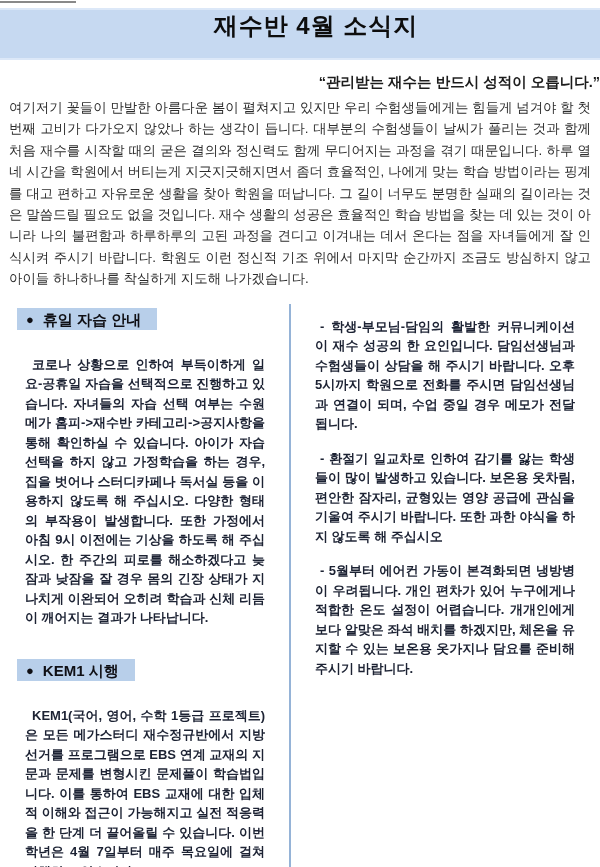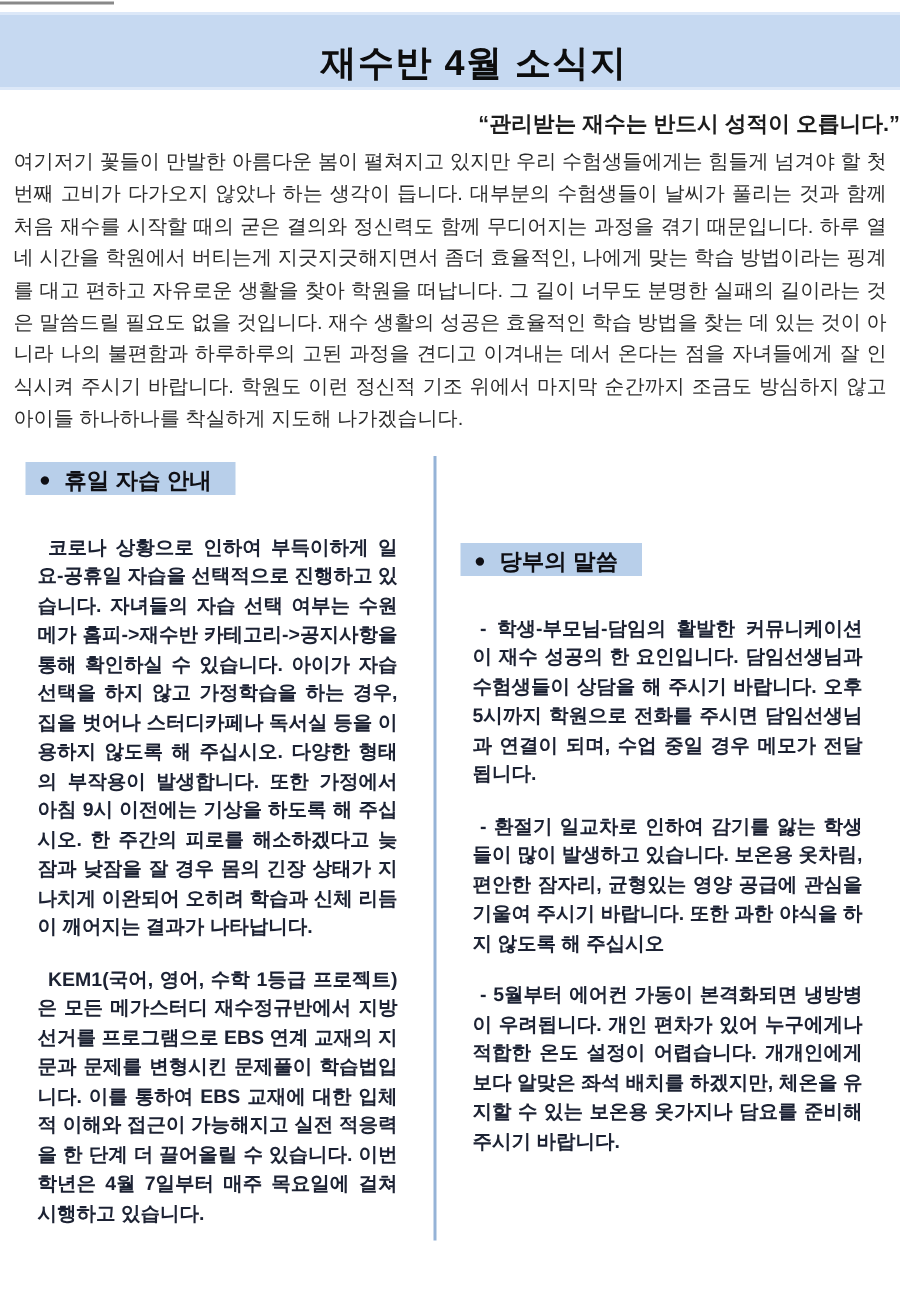--- a/index.html
+++ b/index.html
@@ -1,18 +1,18 @@
 <!DOCTYPE html>
 <html><head>
 <meta charset="utf-8">
 <style>
   html,body{margin:0;padding:0;background:#ffffff;}
   body{width:600px;height:867px;position:relative;font-family:"Liberation Sans","DejaVu Sans",sans-serif;color:#222;overflow:hidden;}
   .artifact{position:absolute;top:1px;left:0;width:76px;height:2px;background:#6b6b6b;opacity:.8;}
-  .band{margin-top:8px;height:48px;background:#c6d9f1;border-top:2px solid #dce8f8;border-bottom:2px solid #dce8f8;display:flex;align-items:flex-end;justify-content:center;padding-left:32px;}
+  .band{margin-top:8px;height:48px;background:#c6d9f1;border-top:2px solid #dce8f8;border-bottom:2px solid #dce8f8;display:flex;align-items:flex-start;justify-content:center;padding-left:32px;}
   .band h1{margin:0;font-size:24px;font-weight:bold;color:#0d0d0d;letter-spacing:1px;}
   .quote{text-align:right;font-weight:bold;font-size:14.5px;color:#1c1c1c;margin:13px 0 5px 0;}
   .intro{margin:0 9px;font-size:13.4px;line-height:21.4px;color:#2c2c2c;text-align:justify;word-break:break-all;}
   .intro .greet{display:block;}
   .cols{display:flex;margin:12px 10px 0 10px;align-items:stretch;}
   .col{min-width:0;}
   .col.left{width:270px;}
   .col.right{flex:1;}
   .divider{width:2px;background:#95b3d7;margin:2px 9px 6px 9px;}
   .sec-h{display:inline-block;background:#b8cfea;padding:3px 16px 0 9px;margin:6px 0 10px 7px;font-size:15px;font-weight:bold;color:#0f0f14;}
@@ -44,34 +44,34 @@
 
     <div class="col left">
       <section class="sec holiday">
         <div class="sec-h">
           <span class="bullet">●</span><span>휴일 자습 안내</span>
         </div>
         <p class="sec-body">코로나 상황으로 인하여 부득이하게 일요-공휴일 자습을 선택적으로 진행하고 있습니다.  자녀들의 자습 선택 여부는 수원메가 홈피-&gt;재수반 카테고리-&gt;공지사항을 통해 확인하실 수 있습니다.  아이가 자습 선택을 하지 않고 가정학습을 하는 경우, 집을 벗어나 스터디카페나 독서실 등을 이용하지 않도록 해 주십시오.  다양한 형태의 부작용이 발생합니다.  또한 가정에서 아침 9시 이전에는 기상을 하도록 해 주십시오.  한 주간의 피로를 해소하겠다고 늦잠과 낮잠을 잘 경우 몸의 긴장 상태가 지나치게 이완되어 오히려 학습과 신체 리듬이 깨어지는 결과가 나타납니다.</p>
       </section>
 
       <section class="sec kem1">
+        <div class="sec-h">
+          <span class="bullet">●</span><span>KEM1 시행</span>
+        </div>
         <p class="sec-body">KEM1(국어, 영어, 수학 1등급 프로젝트)은 모든 메가스터디 재수정규반에서 지방선거를 프로그램으로 EBS 연계 교재의 지문과 문제를 변형시킨 문제풀이 학습법입니다. 이를 통하여 EBS 교재에 대한 입체적 이해와 접근이 가능해지고 실전 적응력을 한 단계 더 끌어올릴 수 있습니다.  이번 학년은 4월 7일부터 매주 목요일에 걸쳐 시행하고 있습니다.</p>
       </section>
     </div>
 
     <div class="divider"></div>
 
     <div class="col right">
       <section class="sec june">
       </section>
 
       <section class="sec requests">
-        <div class="sec-h">
-          <span class="bullet">●</span><span>당부의 말씀</span>
-        </div>
         <p class="sec-body item">- 학생-부모님-담임의 활발한 커뮤니케이션이 재수 성공의 한 요인입니다.  담임선생님과 수험생들이 상담을 해 주시기 바랍니다.  오후 5시까지 학원으로 전화를 주시면 담임선생님과 연결이 되며, 수업 중일 경우 메모가 전달됩니다.</p>
         <p class="sec-body item">- 환절기 일교차로 인하여 감기를 앓는 학생들이 많이 발생하고 있습니다.  보온용 옷차림, 편안한 잠자리, 균형있는 영양 공급에 관심을 기울여 주시기 바랍니다.  또한 과한 야식을 하지 않도록 해 주십시오</p>
         <p class="sec-body item">- 5월부터 에어컨 가동이 본격화되면 냉방병이 우려됩니다.  개인 편차가 있어 누구에게나 적합한 온도 설정이 어렵습니다.  개개인에게 보다 알맞은 좌석 배치를 하겠지만, 체온을 유지할 수 있는 보온용 옷가지나 담요를 준비해 주시기 바랍니다.</p>
       </section>
     </div>
 
   </div>
 
 </div>
 

